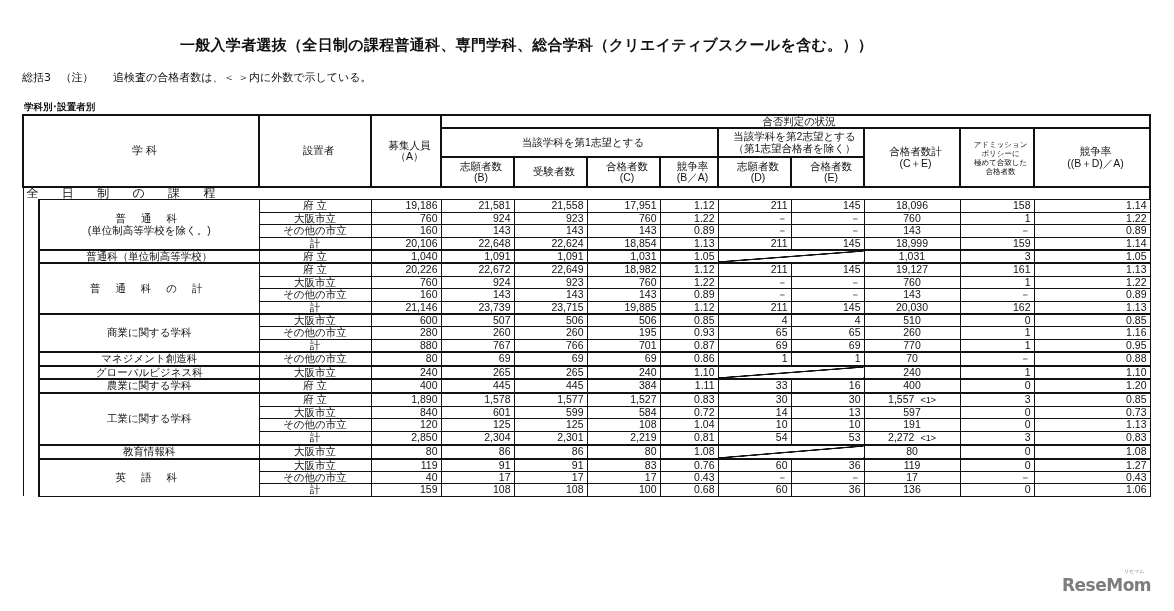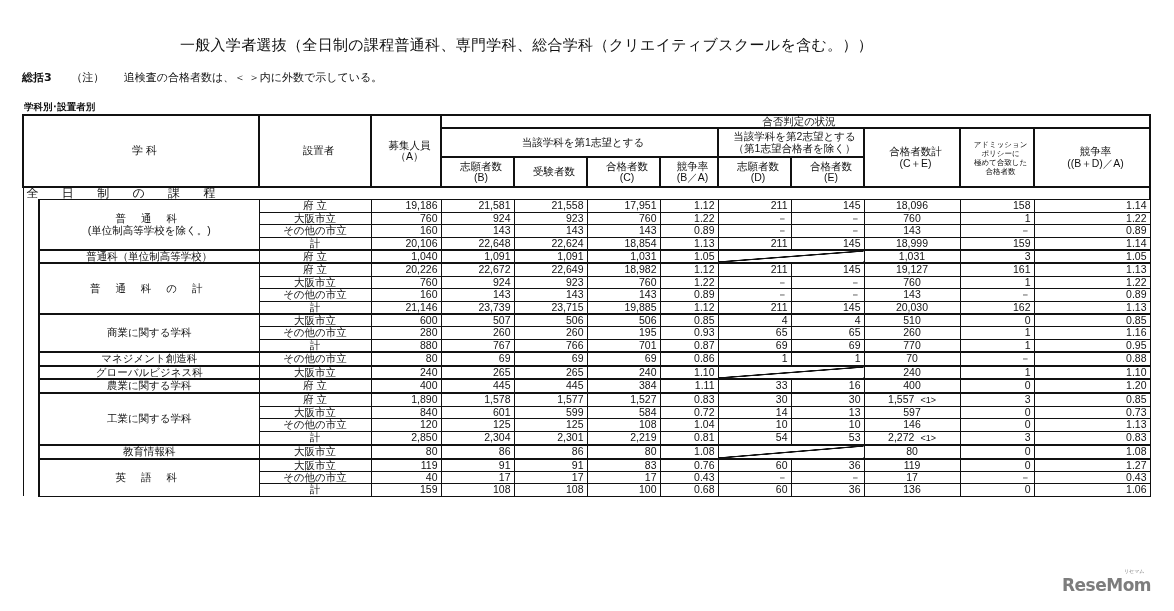--- a/index.html
+++ b/index.html
@@ -1,21 +1,21 @@
 <!DOCTYPE html>
 <html><head>
 <meta charset="utf-8">
 <style>
   html,body{margin:0;padding:0;background:#fff;}
   body{width:1174px;height:611px;position:relative;overflow:hidden;
        font-family:"DejaVu Sans","Liberation Sans",sans-serif;color:#111;}
   .title{position:absolute;left:0;top:36px;width:1053px;text-align:center;
-         font-size:15px;font-weight:normal;letter-spacing:0.3px;}
+         font-size:15px;font-weight:bold;letter-spacing:0.3px;}
   .note{position:absolute;left:22px;top:70px;font-size:11px;white-space:nowrap;}
-  .note .tag{font-weight:bold;margin-right:16px;}
+  .note .tag{font-weight:normal;margin-right:6px;}
   .note .paren{margin-right:16px;}
   .sublabel{position:absolute;left:24px;top:101px;font-size:9.5px;font-weight:bold;}
   table.grid{position:absolute;left:22px;top:114px;border-collapse:collapse;
              table-layout:fixed;font-family:"Liberation Sans","DejaVu Sans",sans-serif;}
   .grid td,.grid th{border:1.5px solid #111;padding:0 3px;font-size:10.5px;
              line-height:11.4px;height:11.4px;white-space:nowrap;overflow:hidden;font-weight:normal;}
   .grid th{text-align:center;vertical-align:middle;}
   .grid thead th{border-width:2px;padding-left:10px;}
   .grid th.small{font-size:7.5px;line-height:9px;}
   .num{text-align:right;}
@@ -322,21 +322,21 @@
       </tr>
       <tr>
         <td class="ctr">その他の市立</td>
         <td class="num"><span>120</span></td>
         <td class="num"><span>125</span></td>
         <td class="num"><span>125</span></td>
         <td class="num"><span>108</span></td>
         <td class="num"><span>1.04</span></td>
         <td class="num"><span>10</span></td>
         <td class="num"><span>10</span></td>
-        <td class="ctr"><span>146</span></td>
+        <td class="ctr"><span>191</span></td>
         <td class="num"><span>0</span></td>
         <td class="num"><span>1.13</span></td>
       </tr>
       <tr>
         <td class="ctr">計</td>
         <td class="num"><span>2,850</span></td>
         <td class="num"><span>2,304</span></td>
         <td class="num"><span>2,301</span></td>
         <td class="num"><span>2,219</span></td>
         <td class="num"><span>0.81</span></td>

